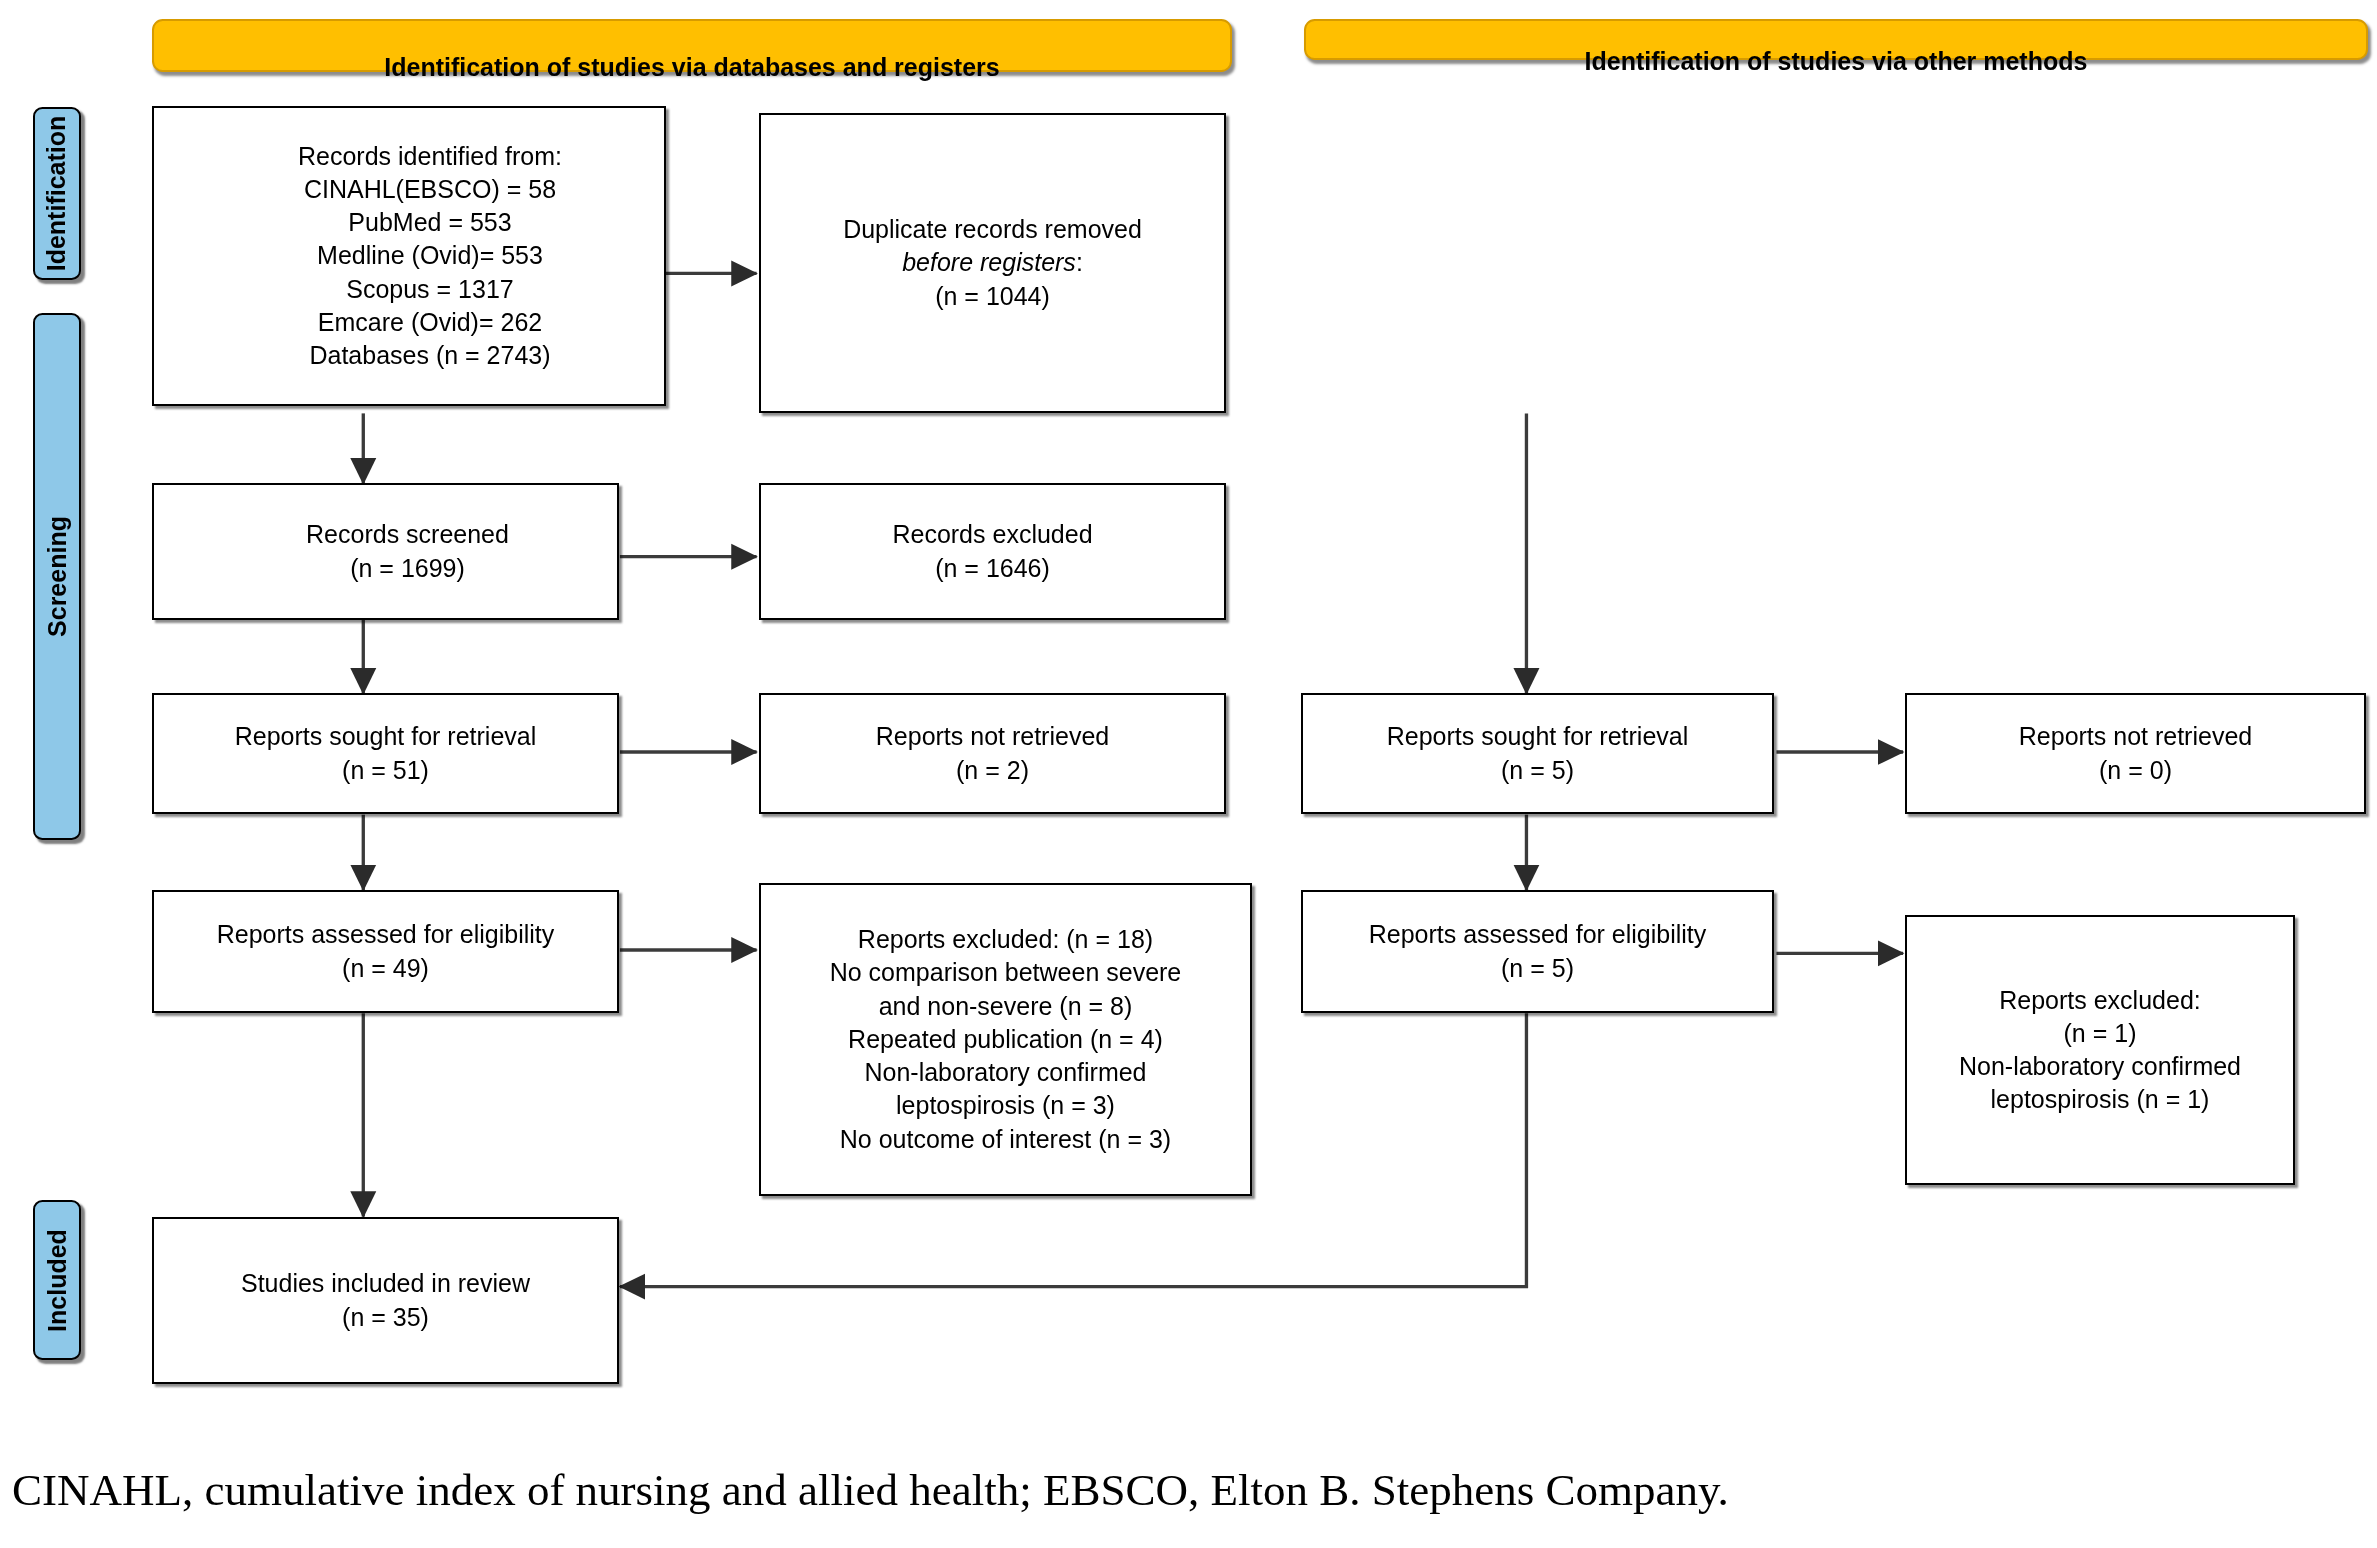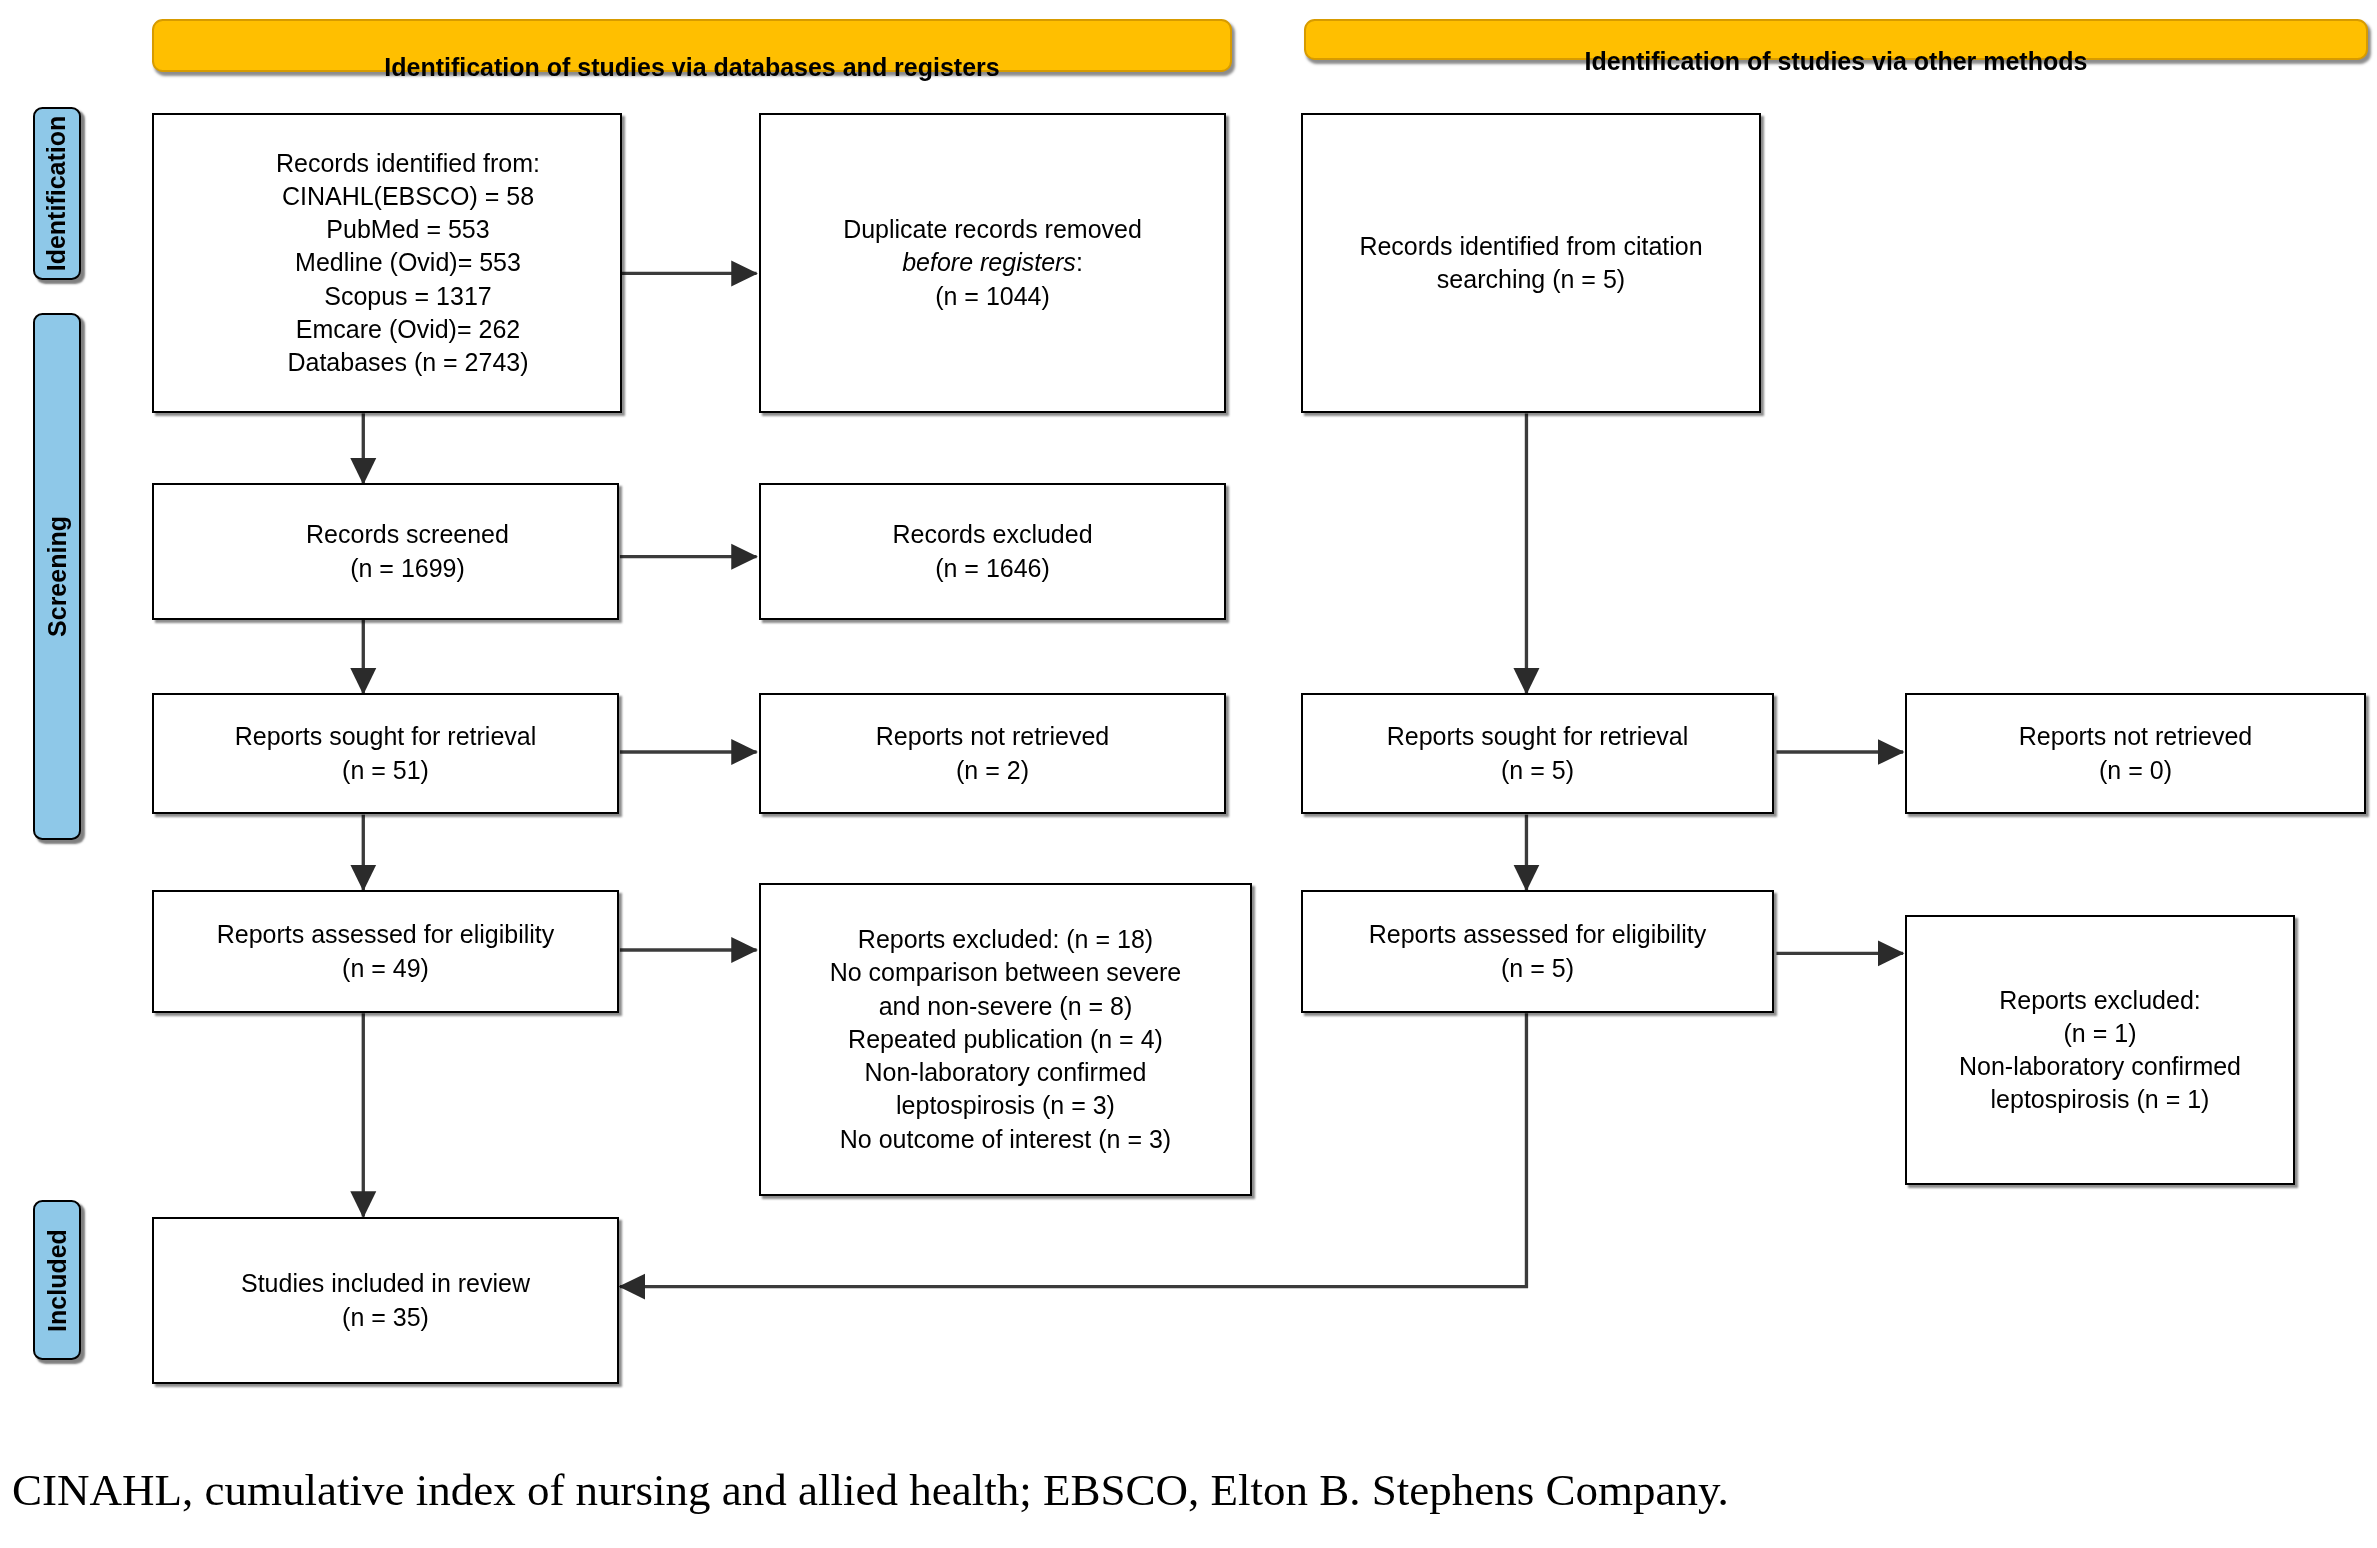--- a/index.html
+++ b/index.html
@@ -147,21 +147,21 @@
     <span>Included</span>
   </div>
 
   <div class="banner" style="left:152px; top:18.7px; width:1080px; height:53px;">
     <span>Identification of studies via databases and registers</span>
   </div>
   <div class="banner" style="left:1304px; top:18.7px; width:1064px; height:41px;">
     <span>Identification of studies via other methods</span>
   </div>
 
-  <div class="box" style="left:152px; top:113px; width:470px; height:300px;padding-left:42px;">
+  <div class="box" style="left:152px; top:106px; width:514px; height:300px;padding-left:42px;">
     <div class="inner">
       <div>Records identified from:</div>
       <div>CINAHL(EBSCO) = 58</div>
       <div>PubMed = 553</div>
       <div>Medline (Ovid)= 553</div>
       <div>Scopus = 1317</div>
       <div>Emcare (Ovid)= 262</div>
       <div>Databases (n = 2743)</div>
     </div>
   </div>
@@ -223,26 +223,20 @@
     </div>
   </div>
 
   <div class="box" style="left:152px; top:1217px; width:467px; height:167px;">
     <div class="inner">
       <div>Studies included in review</div>
       <div>(n = 35)</div>
     </div>
   </div>
 
-  <div class="box" style="left:1301px; top:113px; width:460px; height:300px;">
-    <div class="inner">
-      <div>Records identified from citation</div>
-      <div>searching (n = 5)</div>
-    </div>
-  </div>
 
   <div class="box" style="left:1301px; top:693px; width:473px; height:121px;">
     <div class="inner">
       <div>Reports sought for retrieval</div>
       <div>(n = 5)</div>
     </div>
   </div>
 
   <div class="box" style="left:1905px; top:693px; width:461px; height:121px;">
     <div class="inner">

